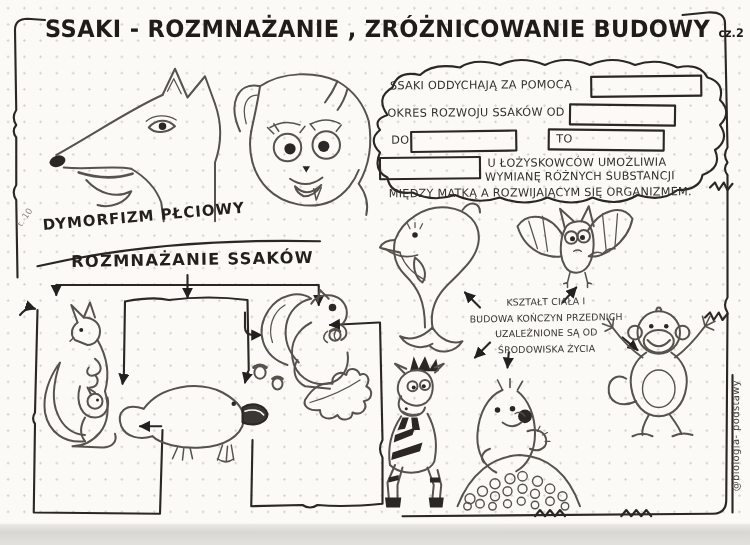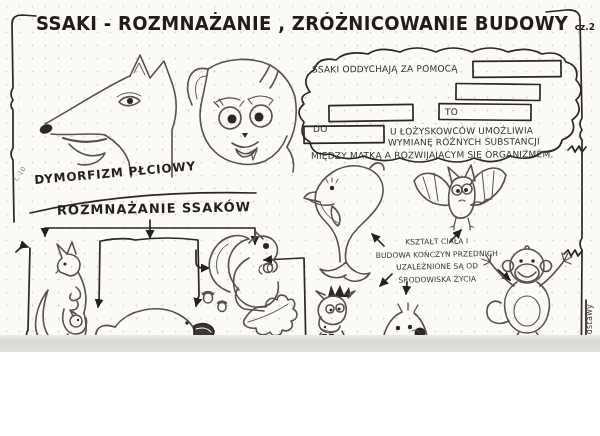--- a/index.html
+++ b/index.html
@@ -1,17 +1,17 @@
 <!DOCTYPE html>
 <html><head>
 <meta charset="utf-8">
 <style>
   html,body{margin:0;padding:0;}
   .page{
-    position:relative; width:600px; height:352px; overflow:hidden;
+    position:relative; width:600px; height:436px; overflow:hidden;
     background-color:#fbfaf7;
     background-image:radial-gradient(#d7d5cf 0.9px, transparent 1.1px);
     background-size:13px 13px;
     font-family:"DejaVu Sans",sans-serif;
   }
   .photo-edge{
     position:absolute; left:0; right:0; bottom:0; height:17px;
     background:linear-gradient(#eceae7, #d9d7d4 40%, #e3e1de);
   }
   svg{position:absolute; overflow:visible;}
@@ -299,21 +299,22 @@
 
   <div class="t title">
     <span>SSAKI - ROZMNAŻANIE , ZRÓŻNICOWANIE BUDOWY</span>
     <span class="part">cz.2</span>
   </div>
 
   <div class="t h-dym">DYMORFIZM PŁCIOWY</div>
   <div class="t h-roz">ROZMNAŻANIE SSAKÓW</div>
 
   <div class="t cl" style="left:312px;top:64px;">SSAKI ODDYCHAJĄ ZA POMOCĄ</div>
-  <div class="t cl" style="left:313px;top:124px;">DO</div>
+  <div class="t cl" style="left:310px;top:86px;">OKRES ROZWOJU SSAKÓW OD</div>
+  <div class="t cl" style="left:313px;top:108px;">DO</div>
   <div class="t cl" style="left:445px;top:107px;">TO</div>
   <div class="t cl" style="left:390px;top:126px;">U ŁOŻYSKOWCÓW UMOŻLIWIA</div>
   <div class="t cl" style="left:388px;top:137px;">WYMIANĘ RÓŻNYCH SUBSTANCJI</div>
   <div class="t cl" style="left:311px;top:150px;">MIĘDZY MATKĄ A ROZWIJAJĄCYM SIĘ ORGANIZMEM.</div>
 
   <div class="cn">
     <div>KSZTAŁT CIAŁA I</div>
     <div>BUDOWA KOŃCZYN PRZEDNICH</div>
     <div>UZALEŻNIONE SĄ OD</div>
     <div>ŚRODOWISKA ŻYCIA</div>

